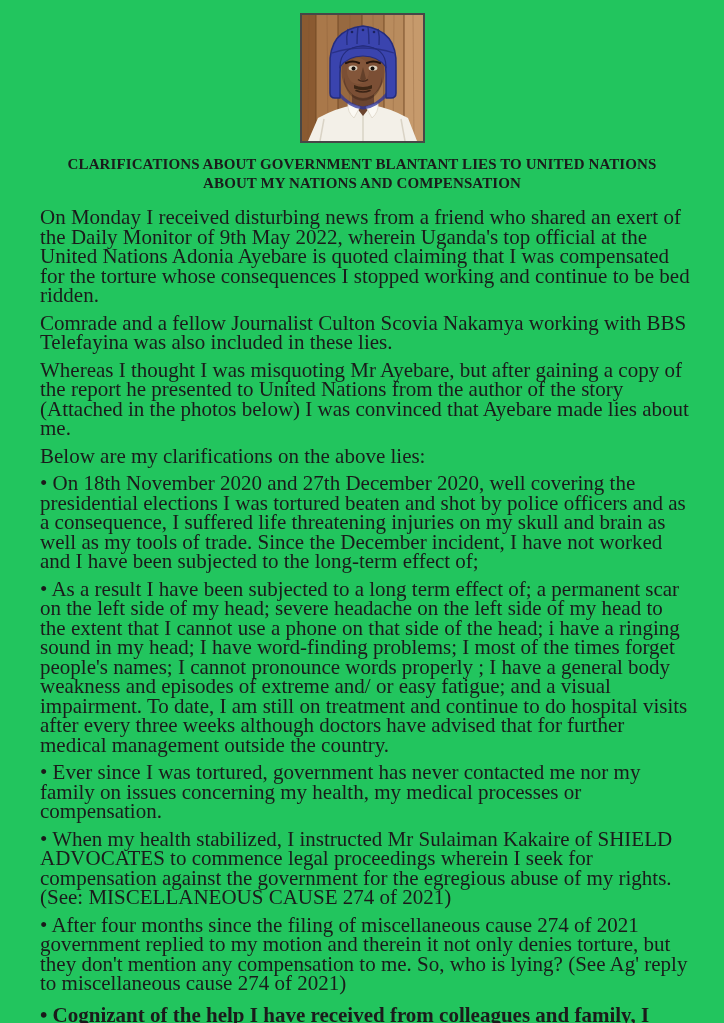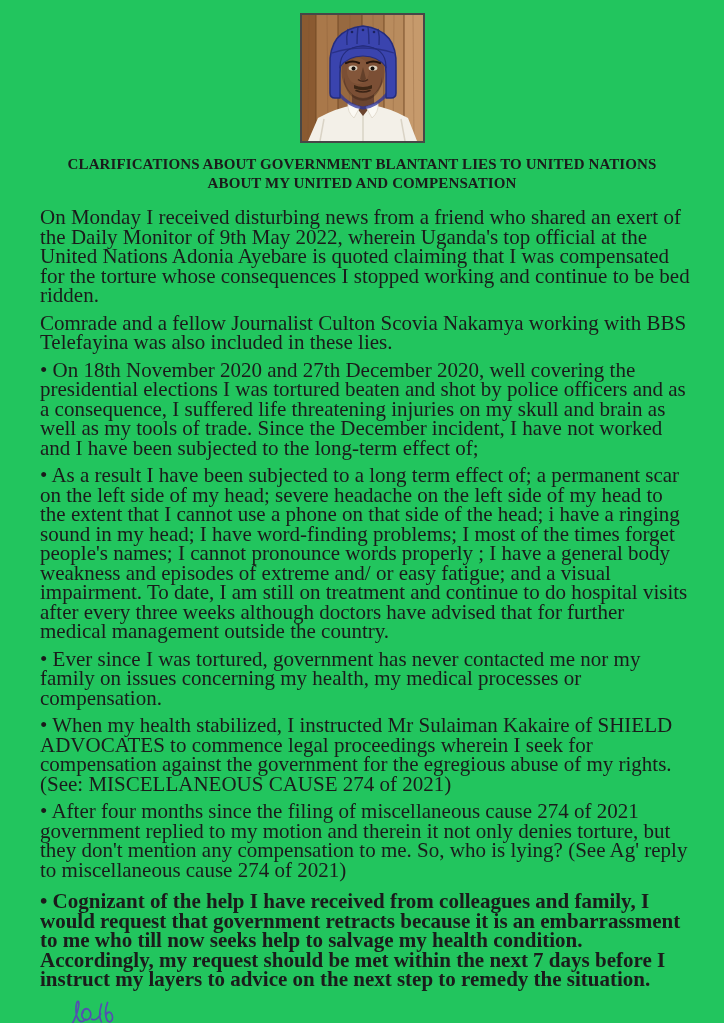--- a/index.html
+++ b/index.html
@@ -126,26 +126,28 @@
       <path d="M46,14 Q44,22 45,30 M56,11.5 Q55,20 55,29 M66,11.5 Q67,20 67,29 M76,14 Q78,22 77,30" stroke="#242c7d" stroke-width="1.4" fill="none" opacity="0.9"></path>
       <path d="M30,38 Q61,28 92,38" stroke="#242c7d" stroke-width="1.3" fill="none" opacity="0.8"></path>
       <circle cx="50" cy="17" r="1.3" fill="#1c2260"></circle>
       <circle cx="61" cy="15" r="1.3" fill="#1c2260"></circle>
       <circle cx="72" cy="17" r="1.3" fill="#1c2260"></circle>
     </svg>
   </div>
 
   <div class="doc-title">
     <span>CLARIFICATIONS ABOUT GOVERNMENT BLANTANT LIES TO UNITED NATIONS</span>
-    <span>ABOUT MY UNITED AND COMPENSATION</span>
+    <span>ABOUT MY NATIONS AND COMPENSATION</span>
   </div>
 
   <div class="content">
     <p>On Monday I received disturbing news from a friend who shared an exert of the Daily Monitor of 9th May 2022, wherein Uganda's top official at the United Nations Adonia Ayebare is quoted claiming that I was compensated for the torture whose consequences I stopped working and continue to be bed ridden.</p>
     <p>Comrade and a fellow Journalist Culton Scovia Nakamya working with BBS Telefayina was also included in these lies.</p>
+    <p>Whereas I thought I was misquoting Mr Ayebare, but after gaining a copy of the report he presented to United Nations from the author of the story (Attached in the photos below) I was convinced that Ayebare made lies about me.</p>
+    <p>Below are my clarifications on the above lies:</p>
     <p>• On 18th November 2020 and 27th December 2020, well covering the presidential elections I was tortured beaten and shot by police officers and as a consequence, I suffered life threatening injuries on my skull and brain as well as my tools of trade. Since the December incident, I have not worked and I have been subjected to the long-term effect of;</p>
     <p>• As a result I have been subjected to a long term effect of; a permanent scar on the left side of my head; severe headache on the left side of my head to the extent that I cannot use a phone on that side of the head; i have a ringing sound in my head; I have word-finding problems; I most of the times forget people's names; I cannot pronounce words properly ; I have a general body weakness and episodes of extreme and/ or easy fatigue; and a visual impairment. To date, I am still on treatment and continue to do hospital visits after every three weeks although doctors have advised that for further medical management outside the country.</p>
     <p>• Ever since I was tortured, government has never contacted me nor my family on issues concerning my health, my medical processes or compensation.</p>
     <p>• When my health stabilized, I instructed Mr Sulaiman Kakaire of SHIELD ADVOCATES to commence legal proceedings wherein I seek for compensation against the government for the egregious abuse of my rights. (See: MISCELLANEOUS CAUSE 274 of 2021)</p>
     <p>• After four months since the filing of miscellaneous cause 274 of 2021 government replied to my motion and therein it not only denies torture, but they don't mention any compensation to me. So, who is lying? (See Ag' reply to miscellaneous cause 274 of 2021)</p>
     <p class="bold">• Cognizant of the help I have received from colleagues and family, I would request that government retracts because it is an embarrassment to me who till now seeks help to salvage my health condition. Accordingly, my request should be met within the next 7 days before I instruct my layers to advice on the next step to remedy the situation.</p>
   </div>
 
   <div class="closing">
     <div class="sig-wrap">

